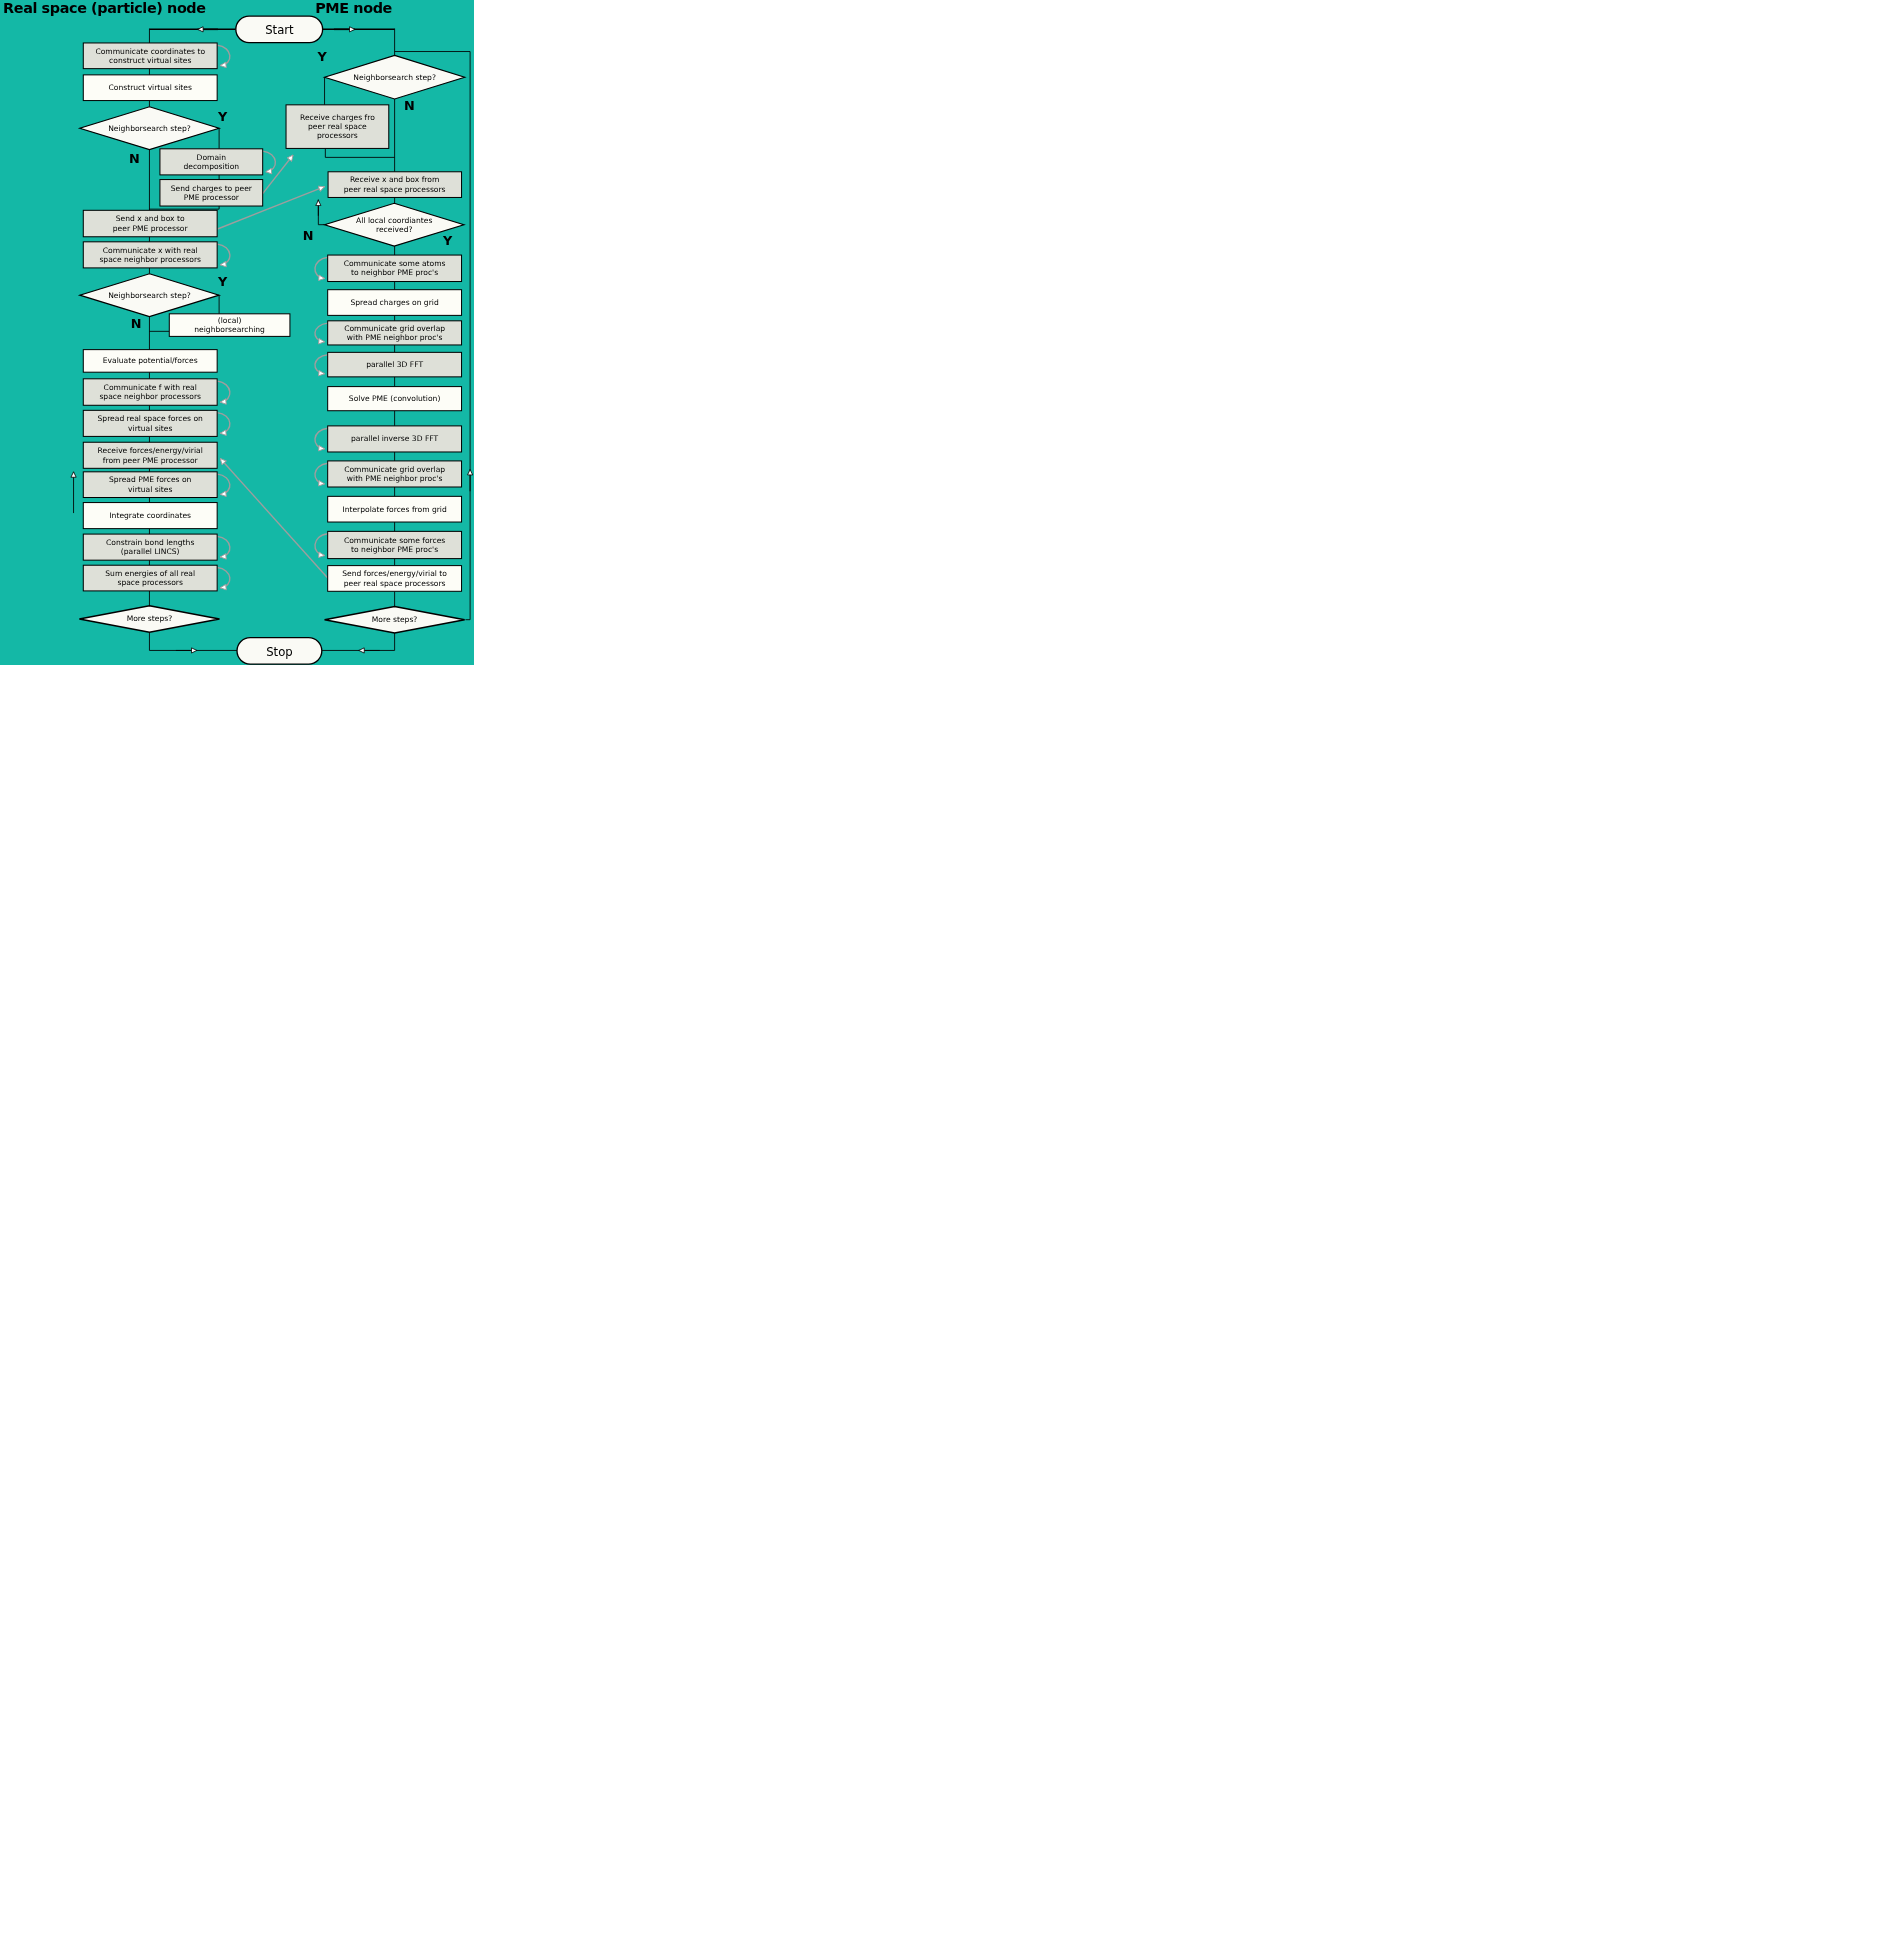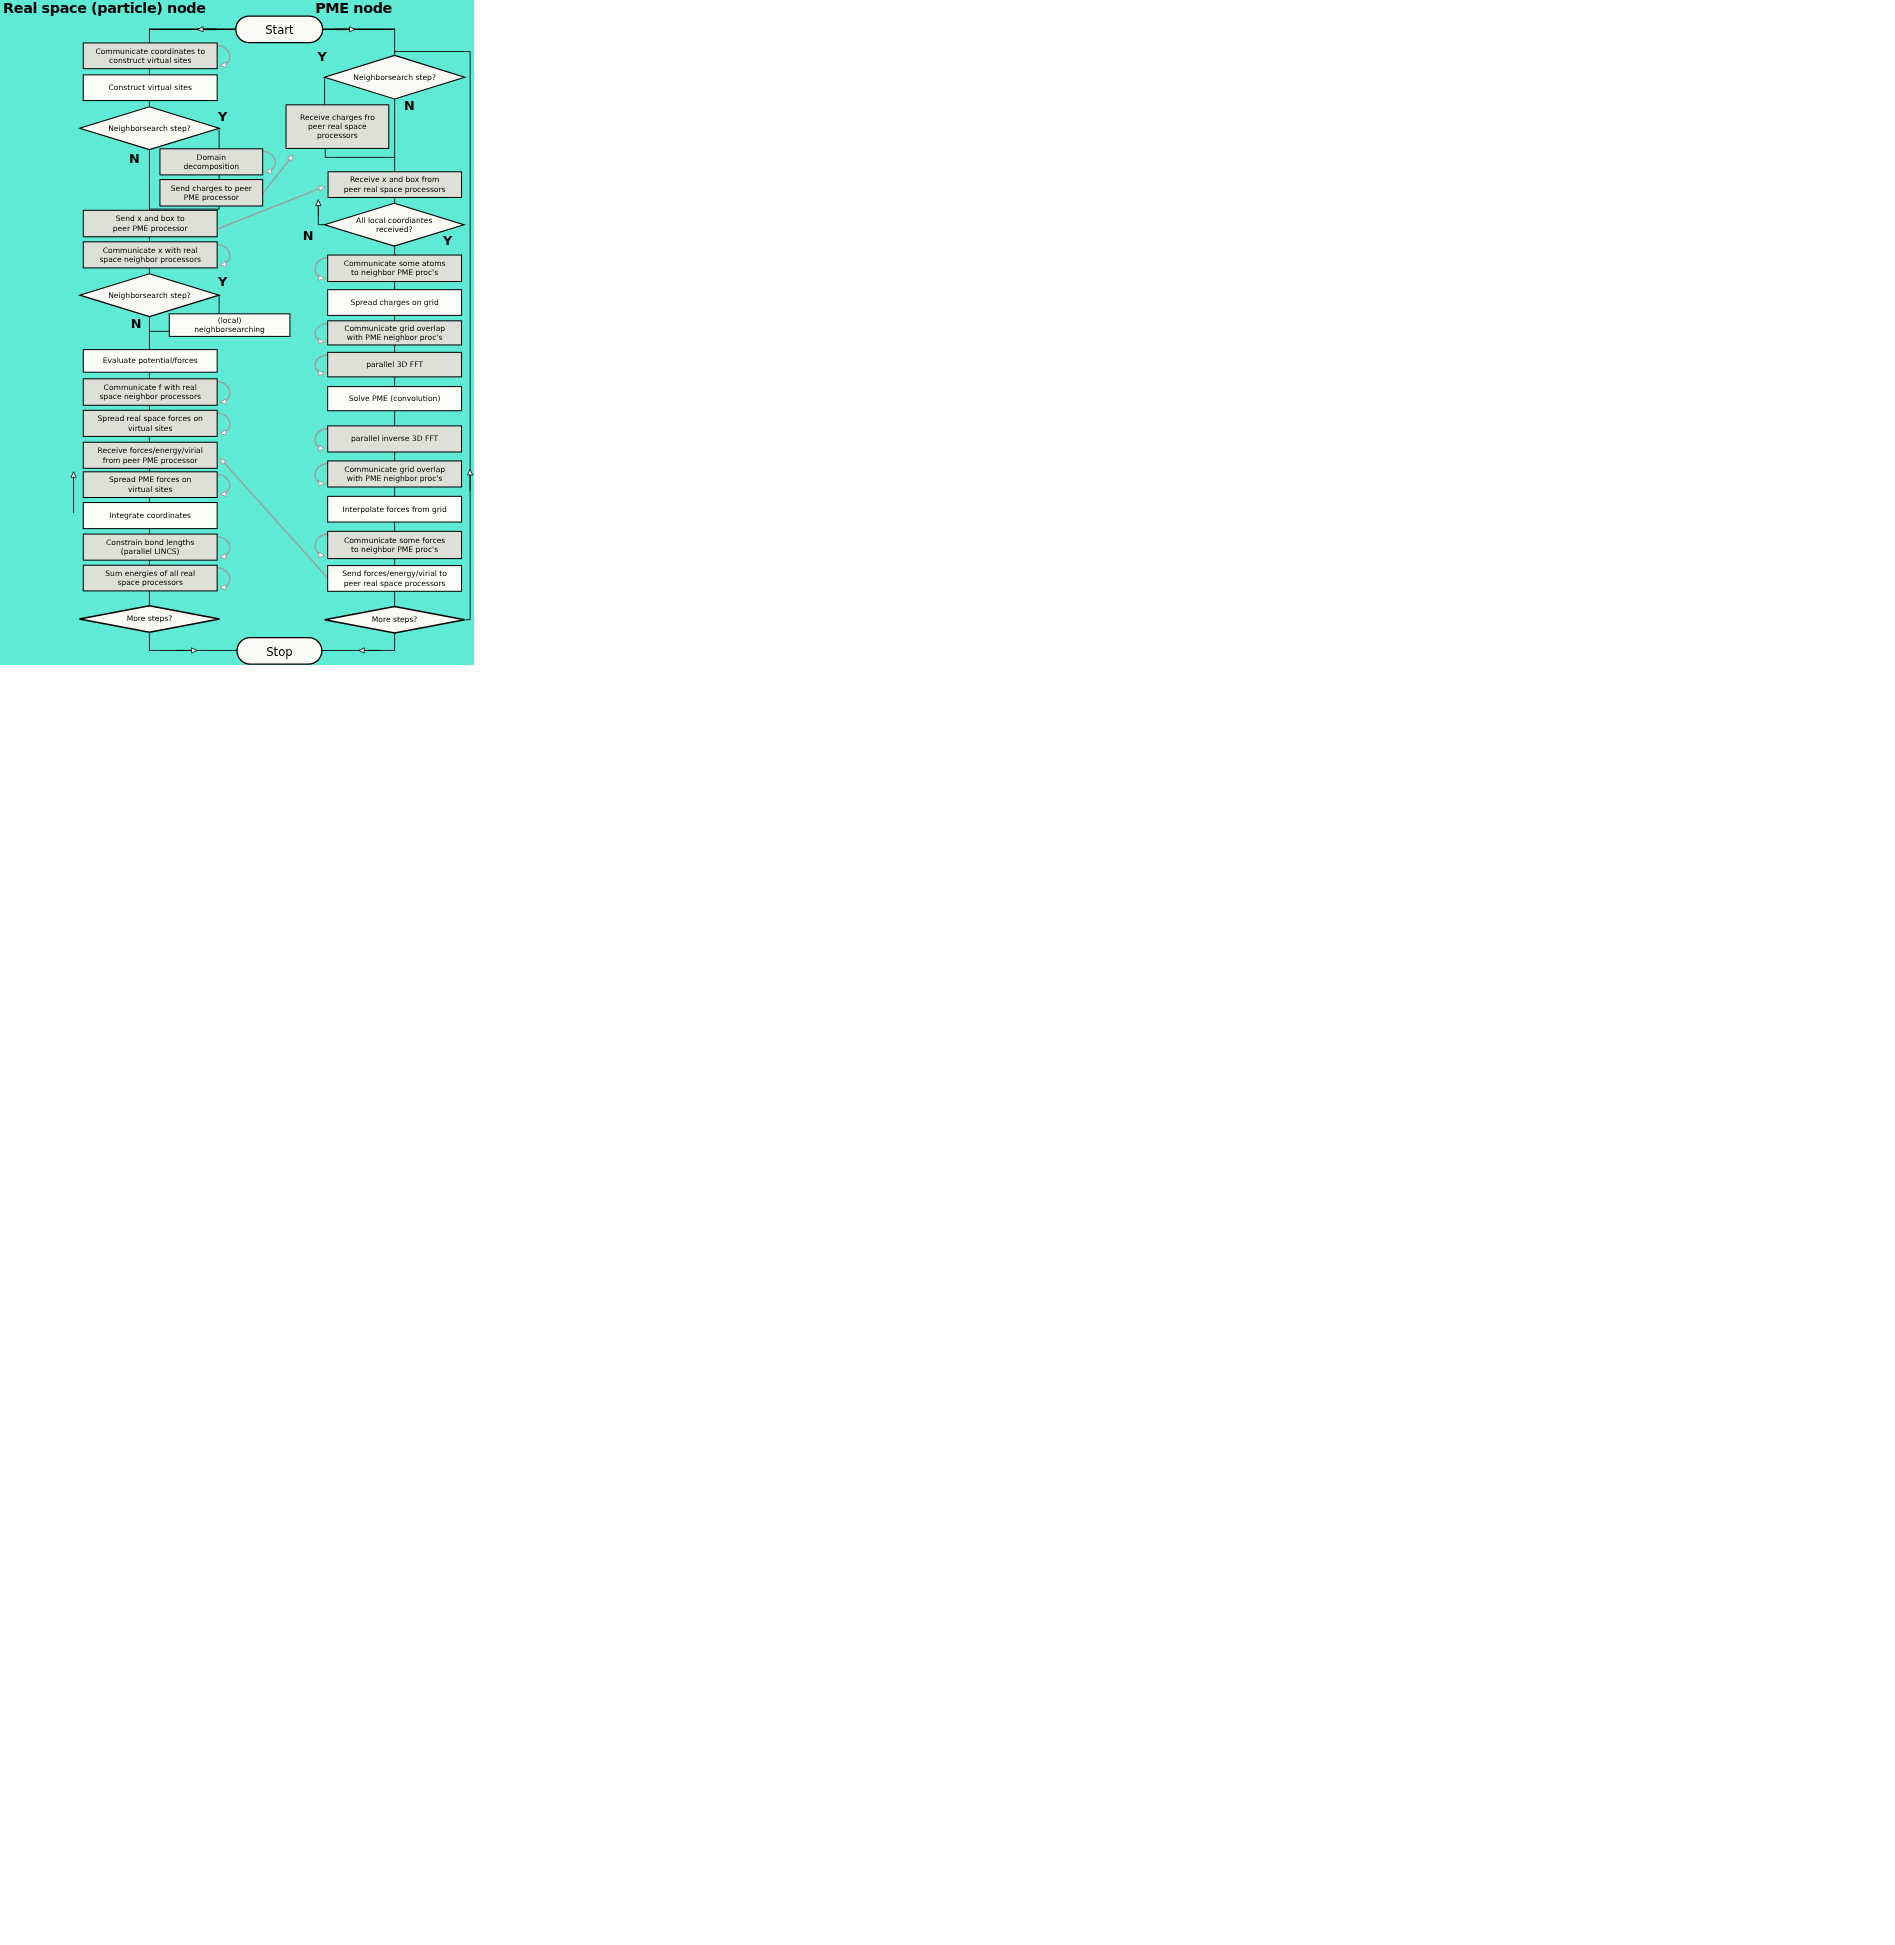--- a/index.html
+++ b/index.html
@@ -1,16 +1,16 @@
 <!DOCTYPE html>
 <html style="font-size:6.2px"><head>
 <meta charset="utf-8">
 <style>
   html,body{margin:0;padding:0;background:#ffffff;}
-  .stage{width:474px;height:665px;position:relative;background:#5eead4;}
+  .stage{width:474px;height:665px;position:relative;background:#14b8a6;}
   svg{display:block;}
   text{font-family:"DejaVu Sans","Liberation Sans",sans-serif;fill:#000;}
   .title{font-size:37px;font-weight:bold;letter-spacing:-1px;}
   .box-text{font-size:19.5px;text-anchor:middle;dominant-baseline:central;}
   .term-text{font-size:30px;text-anchor:middle;dominant-baseline:central;}
   .yn{font-size:33px;font-weight:bold;text-anchor:middle;dominant-baseline:central;}
   .box-gray{fill:#dee0d8;stroke:#000;stroke-width:2.6;}
   .box-white{fill:#fdfdf7;stroke:#000;stroke-width:2.6;}
   .diamond{fill:#fafaf5;stroke:#000;stroke-width:3;}
   .diamond-thick{fill:#fafaf5;stroke:#000;stroke-width:4;}

